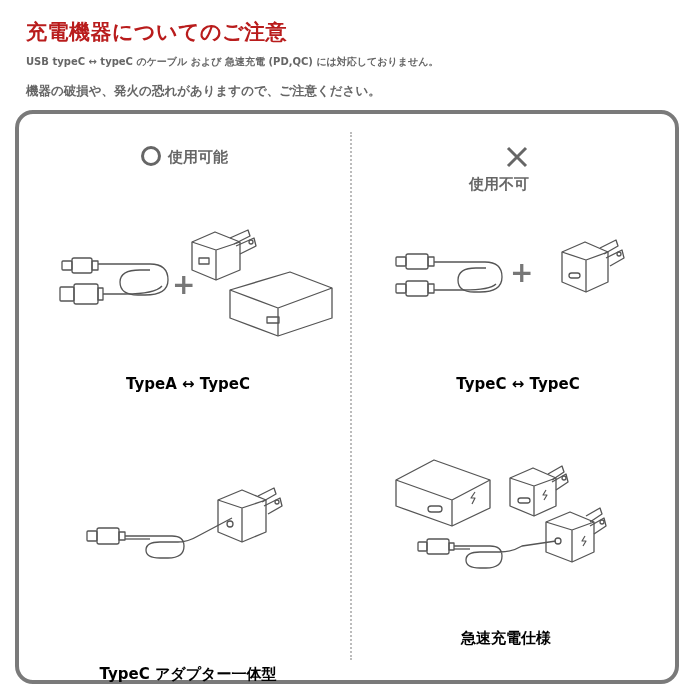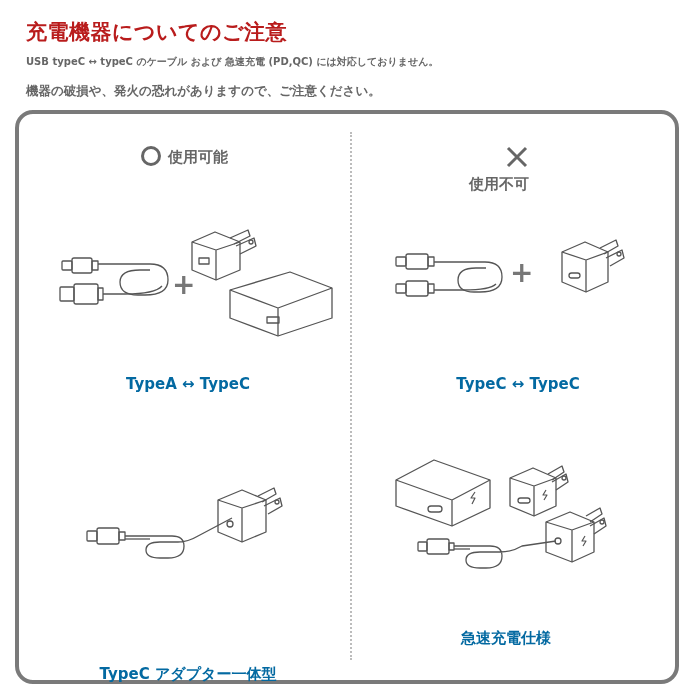--- a/index.html
+++ b/index.html
@@ -7,21 +7,21 @@
          font-family:"DejaVu Sans", "Liberation Sans", sans-serif; color:#5f5f5f; }
   .title { position:absolute; left:26px; top:18px; font-size:21px; font-weight:bold; color:#b91c1c; letter-spacing:0.5px; }
   .sub1 { position:absolute; left:26px; top:55px; font-size:10px; font-weight:bold; color:#666; }
   .sub2 { position:absolute; left:26px; top:83px; font-size:12.5px; font-weight:bold; color:#666; }
   .frame { position:absolute; left:15px; top:110px; width:664px; height:574px;
            border:4px solid #7a7a7a; border-radius:18px; box-sizing:border-box; }
   .divider { position:absolute; left:350px; top:132px; width:0; height:528px;
              border-left:2px dotted #bcbcbc; }
   .head { position:absolute; top:145px; font-size:15px; font-weight:bold; color:#666; display:flex; align-items:flex-end; gap:6px; }
   .head svg { display:block; }
-  .label { position:absolute; font-size:15px; font-weight:bold; color:#0369a1; text-align:center; width:320px; }
+  .label { position:absolute; font-size:15px; font-weight:bold; color:#000000; text-align:center; width:320px; }
   .illus { position:absolute; }
   .plus { position:absolute; font-size:28px; font-weight:bold; color:#777; }
 </style>
 </head>
 <body>
 
 <div class="title">充電機器についてのご注意</div>
 <div class="sub1">USB typeC ↔ typeC のケーブル および 急速充電 (PD,QC) には対応しておりません。</div>
 <div class="sub2">機器の破損や、発火の恐れがありますので、ご注意ください。</div>
 

